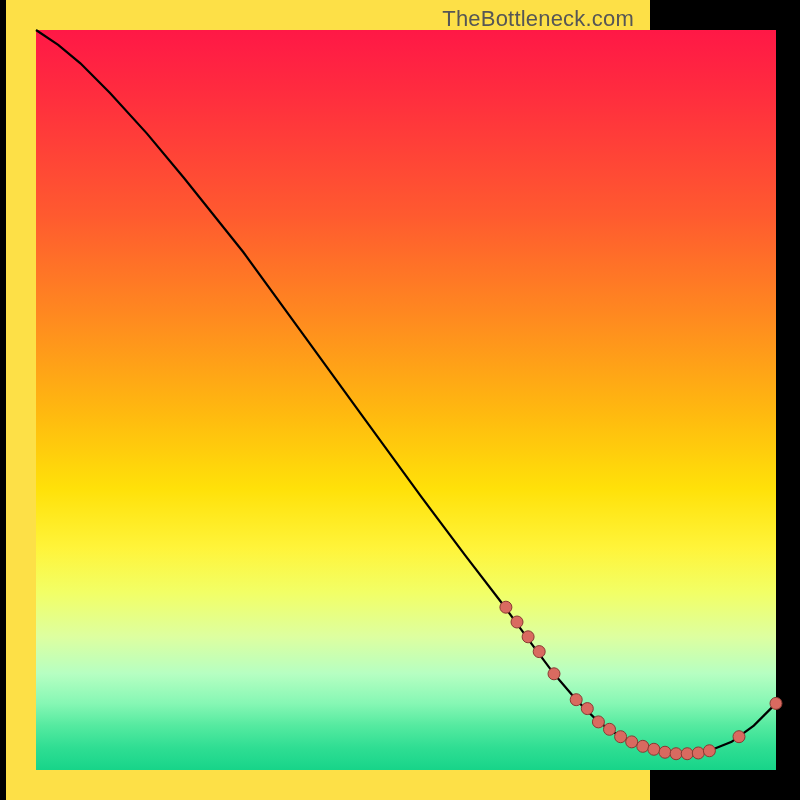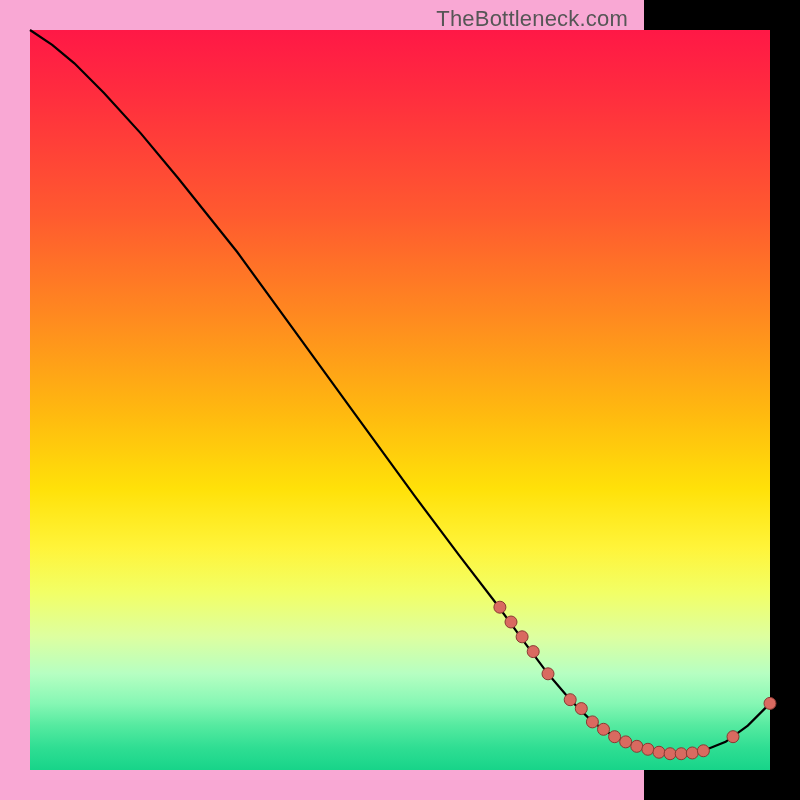--- a/index.html
+++ b/index.html
@@ -1,17 +1,17 @@
 <!DOCTYPE html>
 <html><head>
 <meta charset="utf-8">
 <style>
   * { margin: 0; padding: 0; box-sizing: border-box; }
   html, body { width: 800px; height: 800px; overflow: hidden; background: #000; }
-  .stage { position: relative; width: 644px; height: 800px; background: #f9a8d4; }
+  .stage { position: relative; width: 644px; height: 800px; background: #fde047; margin-left: 6px; }
   .watermark {
     position: absolute;
     top: 6px;
     right: 16px;
     font-family: Arial, Helvetica, sans-serif;
     font-size: 22px;
     color: #565656;
     letter-spacing: 0.2px;
     user-select: none;
   }

